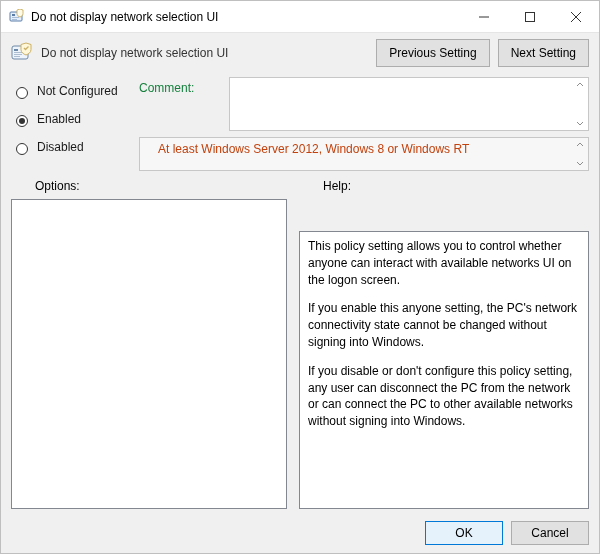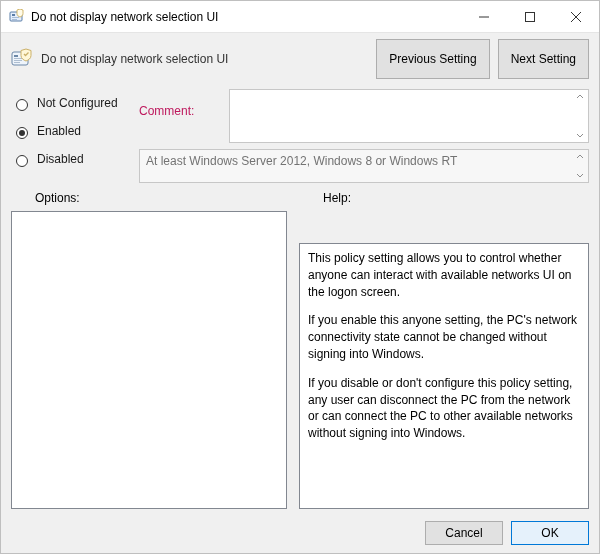--- a/index.html
+++ b/index.html
@@ -49,21 +49,21 @@
   .header-row {
     display: flex; align-items: center;
     gap: 8px;
   }
   .gp-icon {
     width: 22px; height: 22px;
     display: inline-flex; align-items: center; justify-content: center;
   }
   .policy-title { font-size: 12px; color: #333; flex: 1; }
   .nav-btn {
-    height: 40px; padding: 0 12px;
+    height: 28px; padding: 0 12px;
     background: #e1e1e1;
     border: 1px solid #adadad;
     font: inherit; color: #000;
     cursor: pointer;
   }
 
   
   .middle {
     display: flex; gap: 8px;
     margin-top: 4px;
@@ -76,31 +76,31 @@
     border: 1px solid #333; background: #fff;
     display: inline-block; position: relative; cursor: pointer;
   }
   .radio:checked::after {
     content: ""; position: absolute;
     left: 2px; top: 2px; width: 6px; height: 6px;
     background: #333; border-radius: 50%;
   }
   .right-col { flex: 1; display: flex; flex-direction: column; gap: 6px; }
   .field-row { display: flex; gap: 10px; }
-  .field-label { width: 80px; text-align: left; color: #be185d; padding-top: 4px; margin-top: 11px; }
+  .field-label { width: 80px; text-align: left; color: #15803d; padding-top: 4px; }
   .comment-box {
     flex: 1; height: 54px;
     background: #fff; border: 1px solid #c7c7c7;
     position: relative;
   }
   .support-box {
     flex: 1; height: 34px;
     background: #f7f7f7; border: 1px solid #c7c7c7;
-    position: relative; padding: 4px 18px 4px 6px;
-    color: #737373; line-height: 1.2;
+    position: relative; padding: 4px 18px 4px 18px;
+    color: #c2410c; line-height: 1.2;
   }
   .scroll-hint-up, .scroll-hint-down {
     position: absolute; right: 3px; width: 10px; height: 10px;
     color: #8e8e8e; font-size: 10px; line-height: 10px;
     display: flex; align-items: center; justify-content: center;
   }
   .scroll-hint-up { top: 2px; }
   .scroll-hint-down { bottom: 2px; }
 
   
@@ -240,17 +240,17 @@
   <div class="panes">
     <div class="pane options"></div>
     <div class="pane help">
       <p>This policy setting allows you to control whether anyone can interact with available networks UI on the logon screen.</p>
       <p>If you enable this anyone setting, the PC's network connectivity state cannot be changed without signing into Windows.</p>
       <p>If you disable or don't configure this policy setting, any user can disconnect the PC from the network or can connect the PC to other available networks without signing into Windows.</p>
     </div>
   </div>
 
   <div class="footer">
+    <button class="dlg-btn default">OK</button>
     <button class="dlg-btn">Cancel</button>
-    <button class="dlg-btn default">OK</button>
   </div>
 
 </div>
 
 </body></html>

